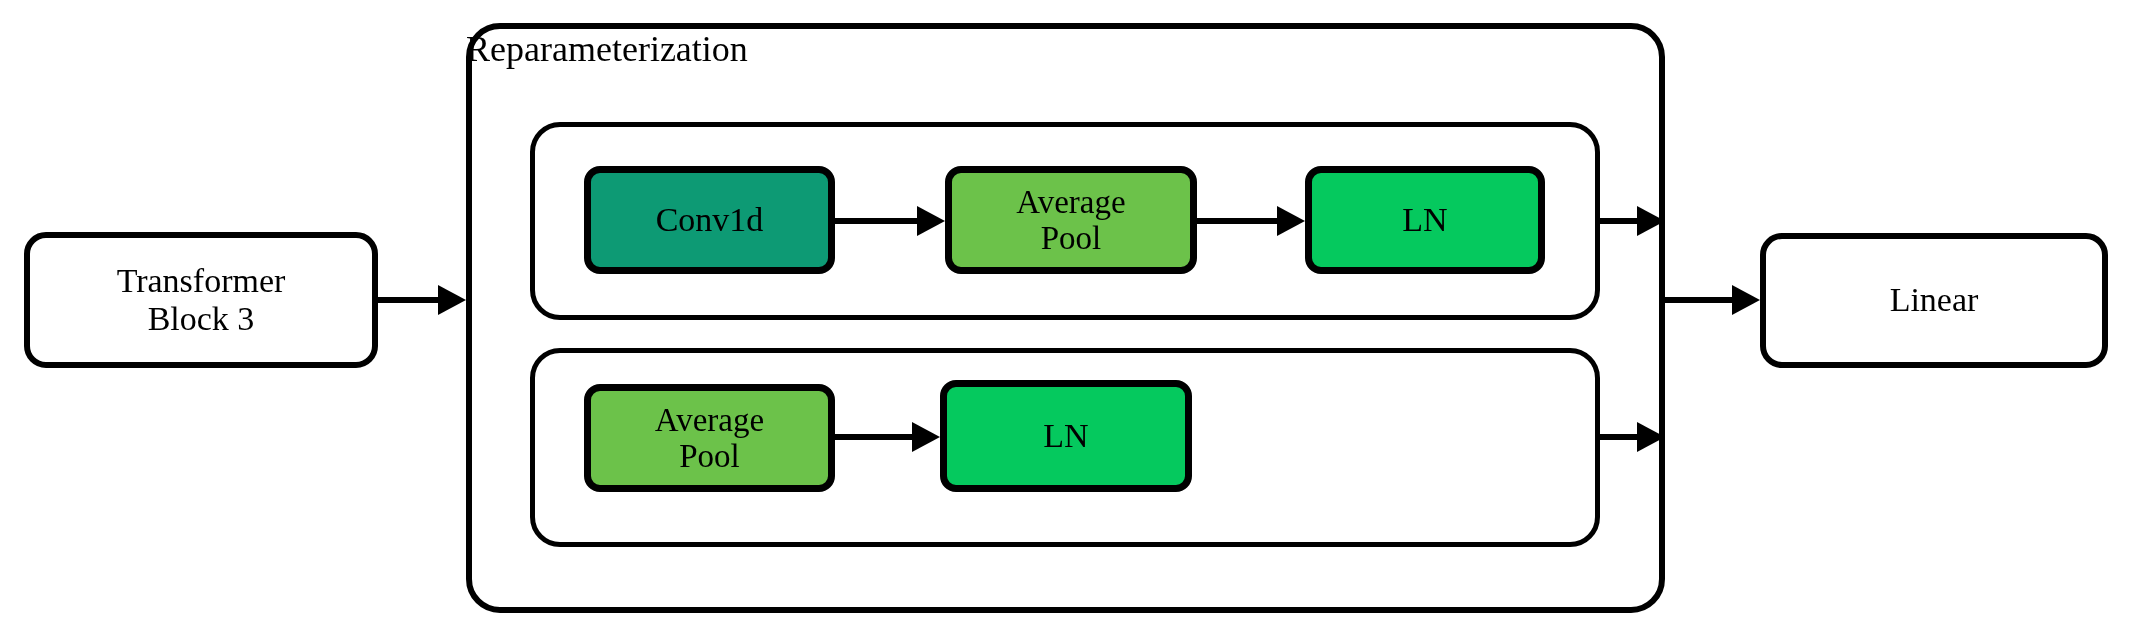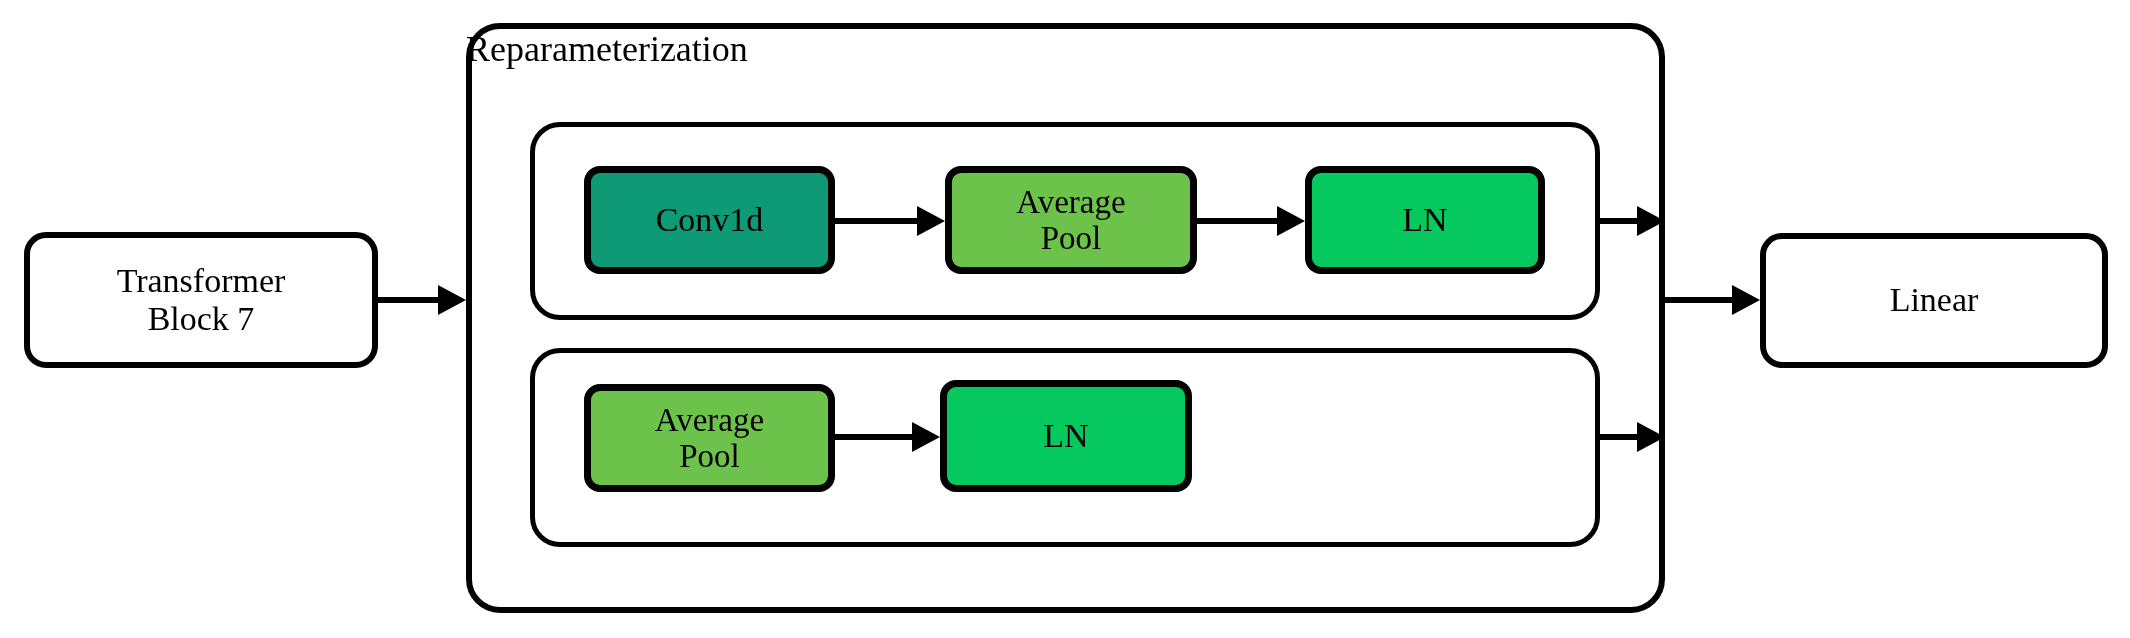--- a/index.html
+++ b/index.html
@@ -79,21 +79,21 @@
     border-left: 28px solid #000000;
   }
 </style>
 </head>
 <body>
 
 <div id="canvas">
 
   <div class="node" style="left:24px; top:232px; width:354px; height:136px; font-size:34px;">
     <span>Transformer
-Block 7</span>
+Block 3</span>
   </div>
 
   <div class="group outer" style="left:466px; top:23px; width:1199px; height:590px;"></div>
 
   <div class="group-title" style="left:466px; top:28px; width:1199px; font-size:36px;">Reparameterization</div>
 
   <div class="group" style="left:530px; top:122px; width:1070px; height:198px;"></div>
 
   <div class="group" style="left:530px; top:348px; width:1070px; height:199px;"></div>
 

